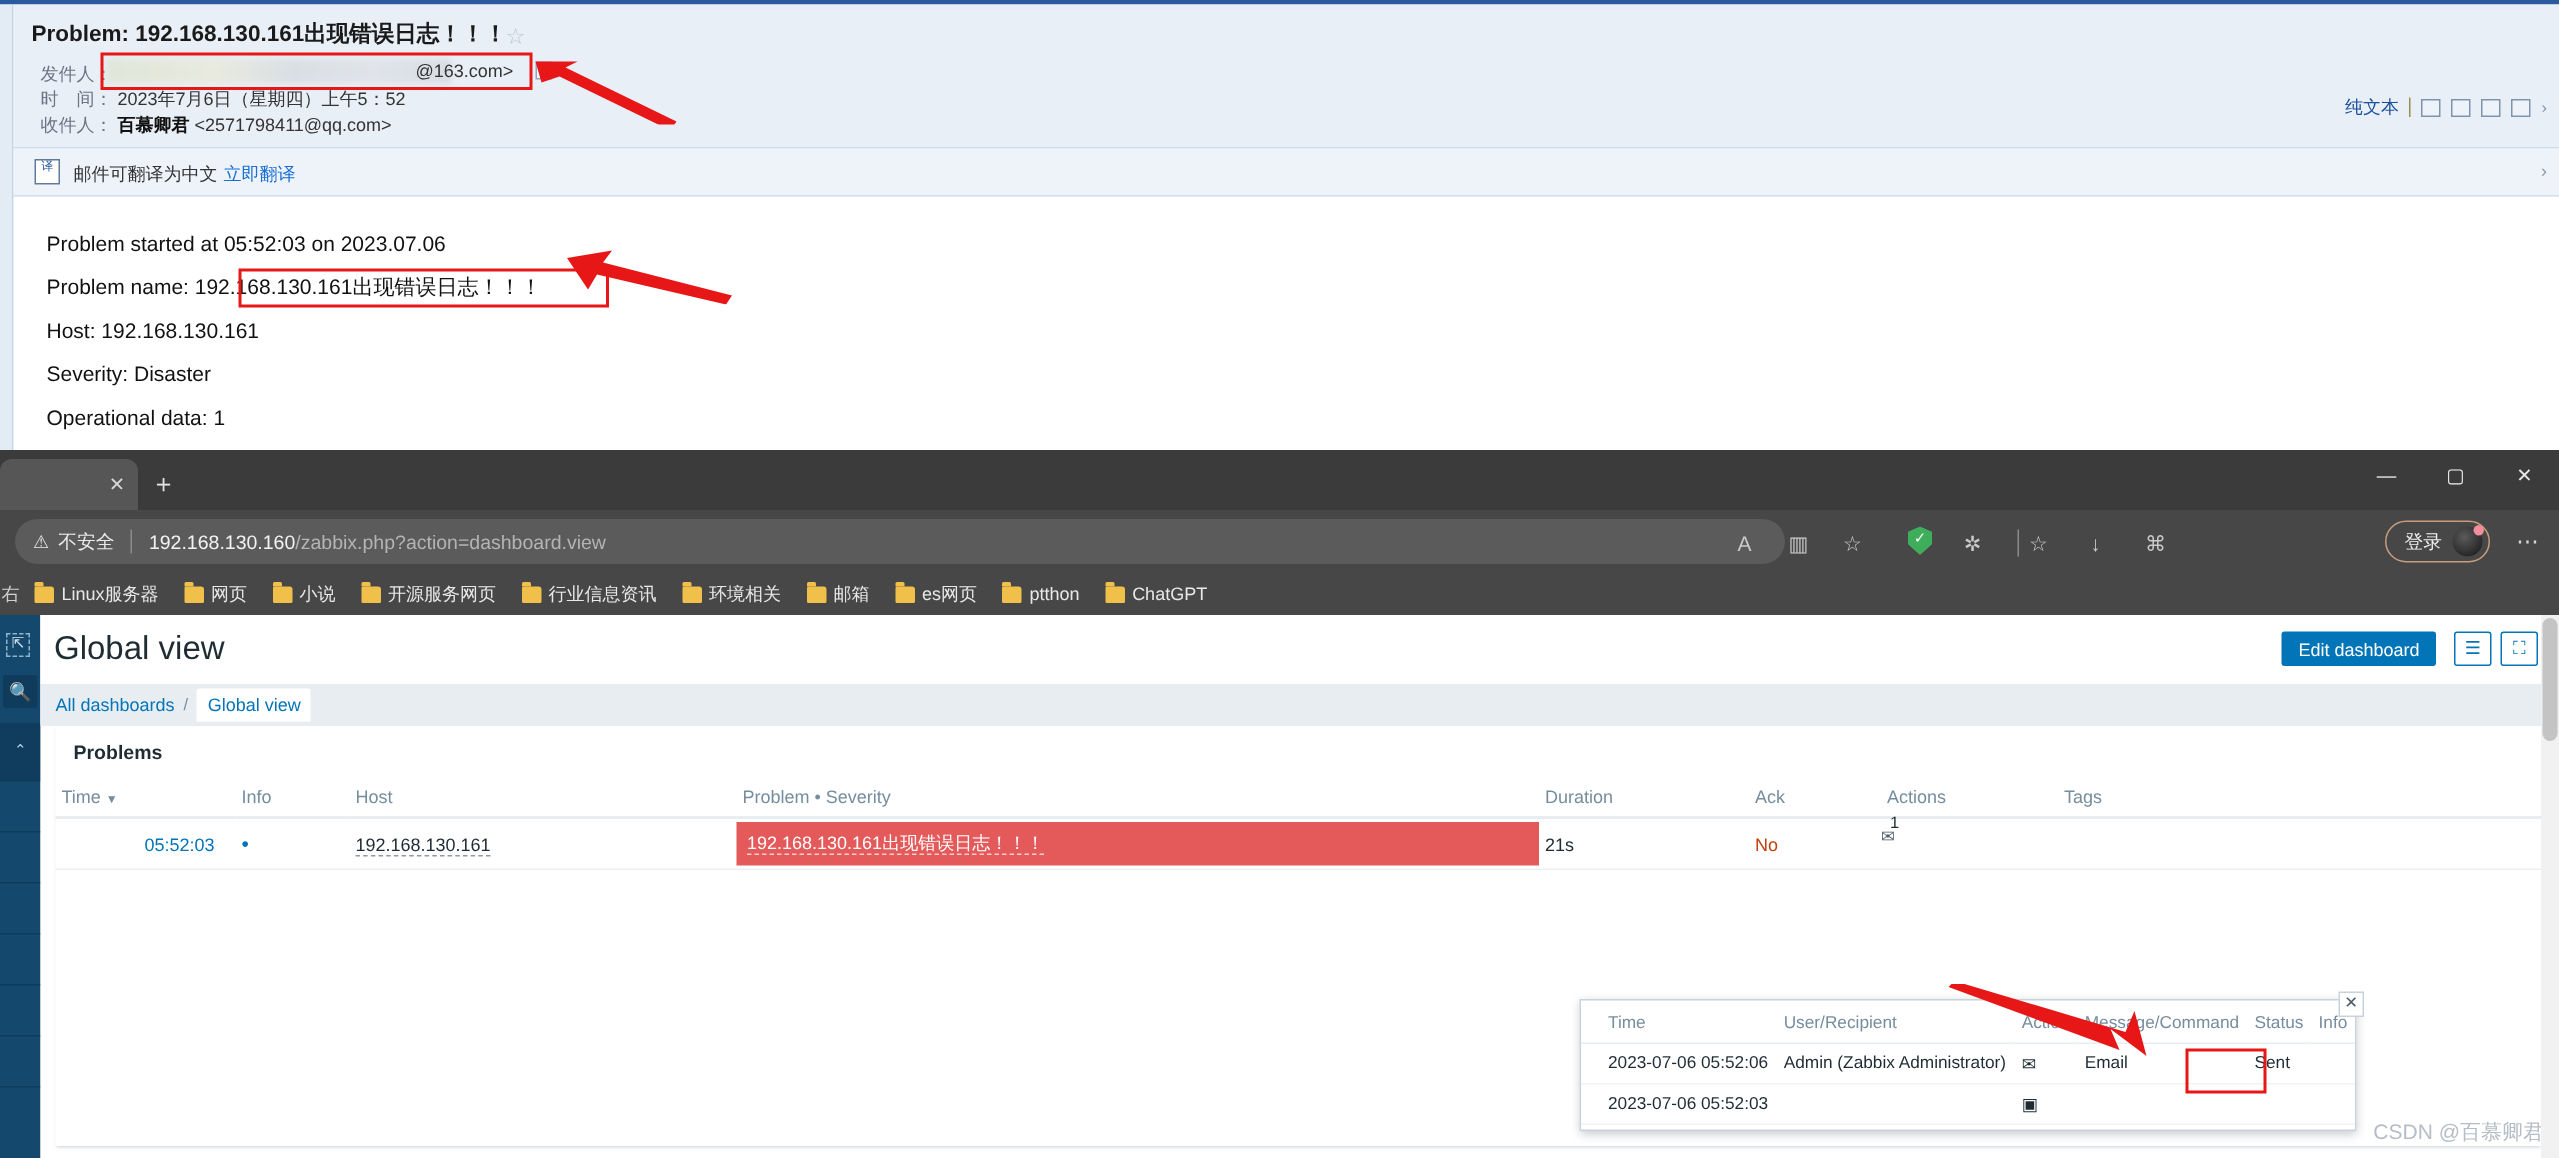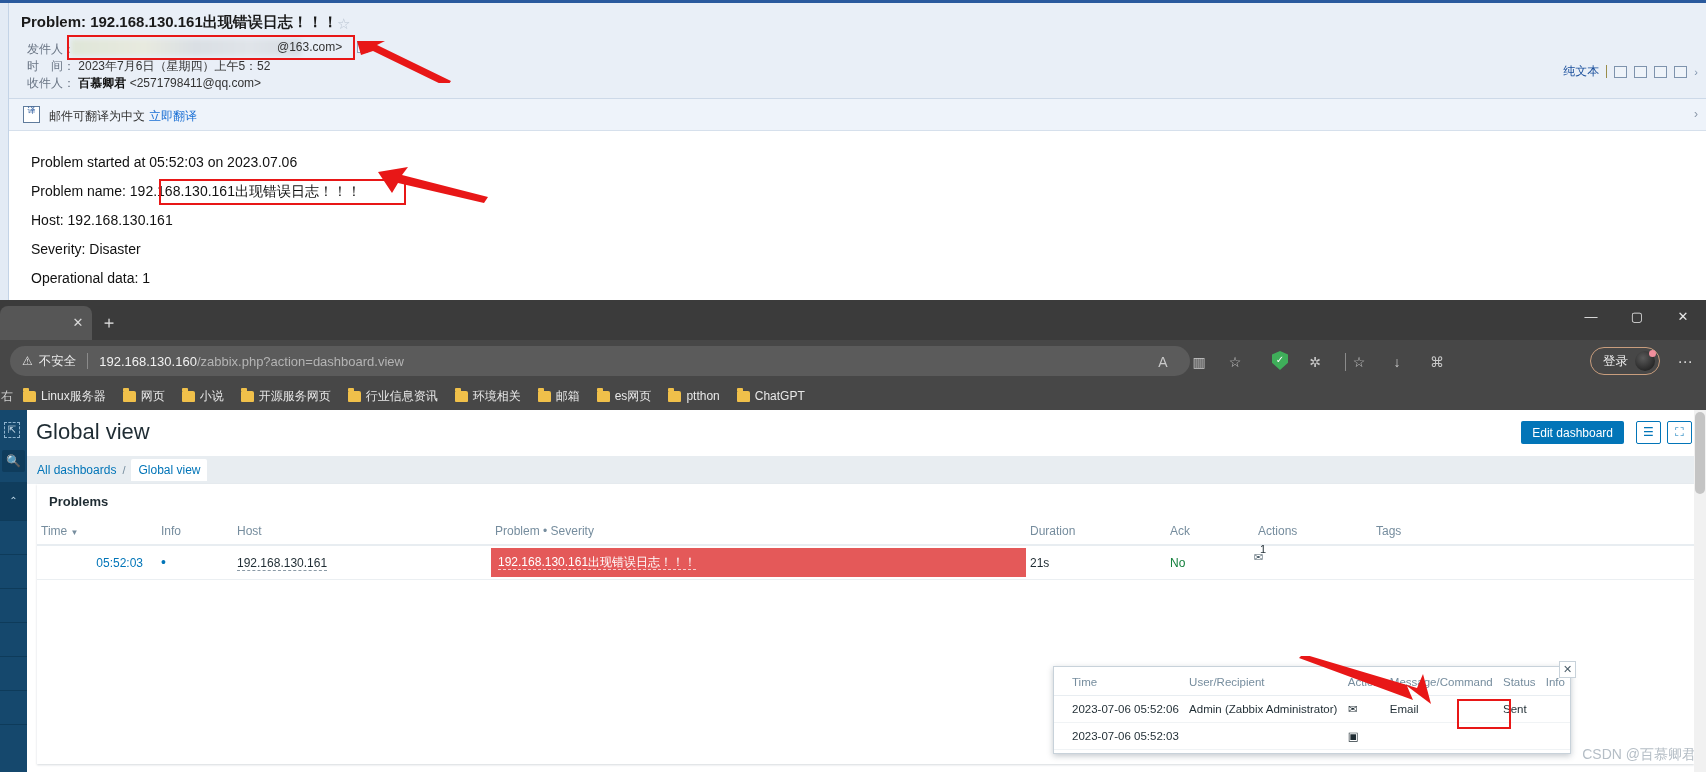--- a/index.html
+++ b/index.html
@@ -253,21 +253,21 @@
   .col-tags { width: auto; }
   .sort-arrow { font-size: 8px; }
   .cell-time a { color: #0275b8; text-decoration: none; }
   .info-dot { color: #0275b8; font-size: 14px; line-height: 10px; }
   .host-link { color: #1f2c33; border-bottom: 1px dashed #8a9aa6; }
   .prob-pill {
     display: block; background: #e45959; color: #ffffff; padding: 6px 7px;
     margin: -6px -4px; font-size: 12px;
   }
   .prob-pill span { border-bottom: 1px dashed #f4cfcf; }
-  .ack-no { color: #15803d; }
+  .ack-no { color: #c2410c; }
   .actions-cell { position: relative; }
   #action-count { position: absolute; left: 6px; top: -3px; font-size: 11px; color: #1f2c33; }
   #action-msg-glyph { position: absolute; left: 0px; top: 5px; font-size: 11px; color: #4a5c68; }
 
   
   #action-popup {
     position: absolute; left: 1026px; top: 256px; width: 518px; height: 88px;
     background: #fff; border: 1px solid #c8d2da; box-shadow: 0 2px 6px rgba(20,40,60,.25);
   }
   #popup-close {

